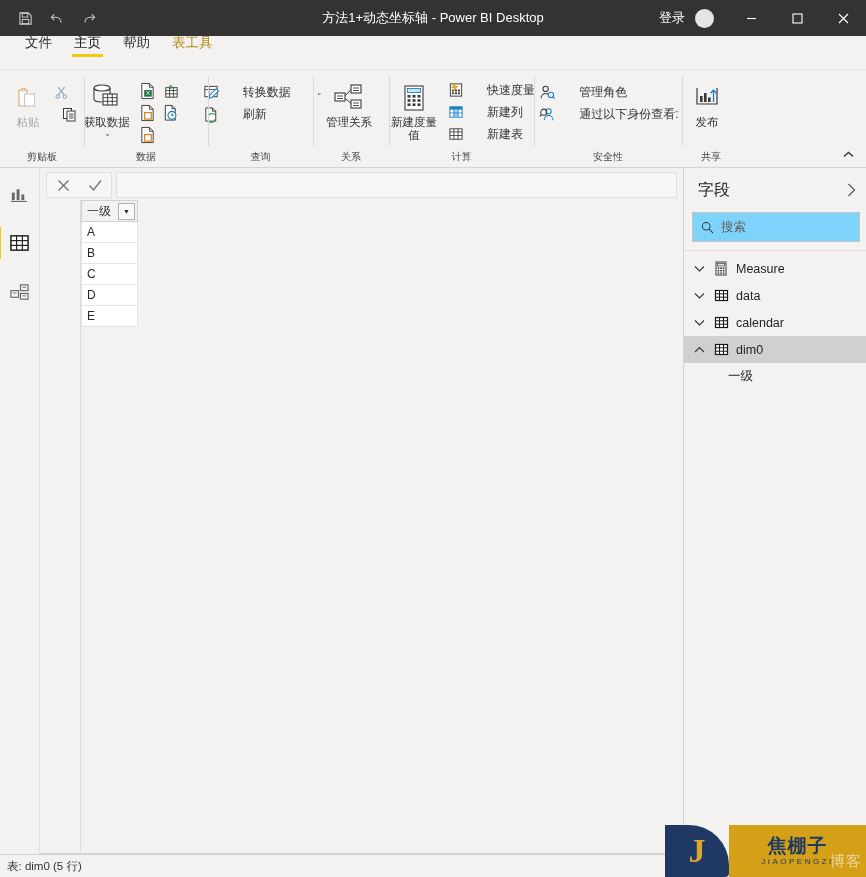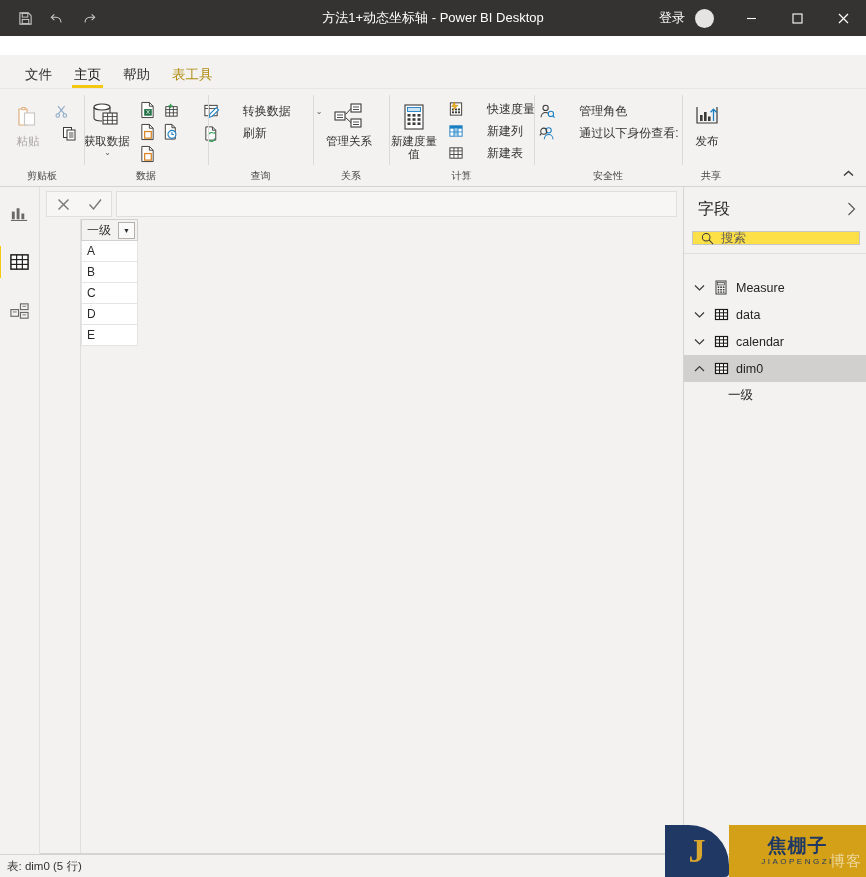--- a/index.html
+++ b/index.html
@@ -30,22 +30,22 @@
   .avatar {
     width: 19px; height: 19px; border-radius: 50%; background: #e6e4e2; margin: 0 14px 0 4px;
   }
   .wbtn {
     width: 46px; height: 36px; display: flex; align-items: center; justify-content: center;
     color: #ffffff; font-size: 12px;
   }
 
   
   .tabs {
-    height: 34px; background: #f3f2f1; display: flex; align-items: flex-end;
-    padding-left: 14px; flex: none; border-bottom: 1px solid #e8e6e4; margin-top: 19px;
+    height: 34px; background: #f3f2f1; display: flex; align-items: flex-start;
+    padding-left: 14px; flex: none; border-bottom: 1px solid #e8e6e4;
   }
   .tab {
     font-size: 13.5px; color: #333231; padding: 0 11px 7px 11px; position: relative;
     line-height: 1;
   }
   .tab.active { color: #1a1918; font-weight: 400; }
   .tab.active::after {
     content: ""; position: absolute; left: 9px; right: 9px; bottom: 0;
     height: 3px; background: #f2c811;
   }
@@ -141,25 +141,25 @@
     width: 183px; background: #f3f2f1; border-left: 1px solid #d6d4d2;
     display: flex; flex-direction: column; flex: none;
   }
   .fields-head {
     height: 44px; display: flex; align-items: center; padding: 0 10px 0 14px;
   }
   .fields-title { font-size: 16px; color: #252423; }
   .fields-collapse { margin-left: auto; font-size: 13px; color: #5a5856; }
   .search-wrap { padding: 0 6px 8px 8px; }
   .searchbox {
-    height: 14px; background: #fde047; border: 1px solid #c8c6c4;
+    height: 30px; background: #7dd3fc; border: 1px solid #c8c6c4;
     display: flex; align-items: center; gap: 7px; padding: 0 8px;
   }
   .search-ph { font-size: 12.5px; color: #605e5c; }
-  .fieldlist { flex: 1; border-top: 1px solid #e1dfdd; padding-top: 20px; overflow: hidden; }
+  .fieldlist { flex: 1; border-top: 1px solid #e1dfdd; padding-top: 4px; overflow: hidden; }
   .fitem {
     height: 27px; display: flex; align-items: center; padding-left: 8px; gap: 7px;
     font-size: 12.5px; color: #252423;
   }
   .fitem.selected { background: #d2d0ce; }
   .fchev { width: 14px; display: flex; align-items: center; justify-content: center; color: #3b3a39; font-size: 9px; }
   .ficon { width: 16px; display: flex; align-items: center; justify-content: center; }
   .subitem {
     height: 27px; display: flex; align-items: center; padding-left: 44px;
     font-size: 12.5px; color: #252423;

